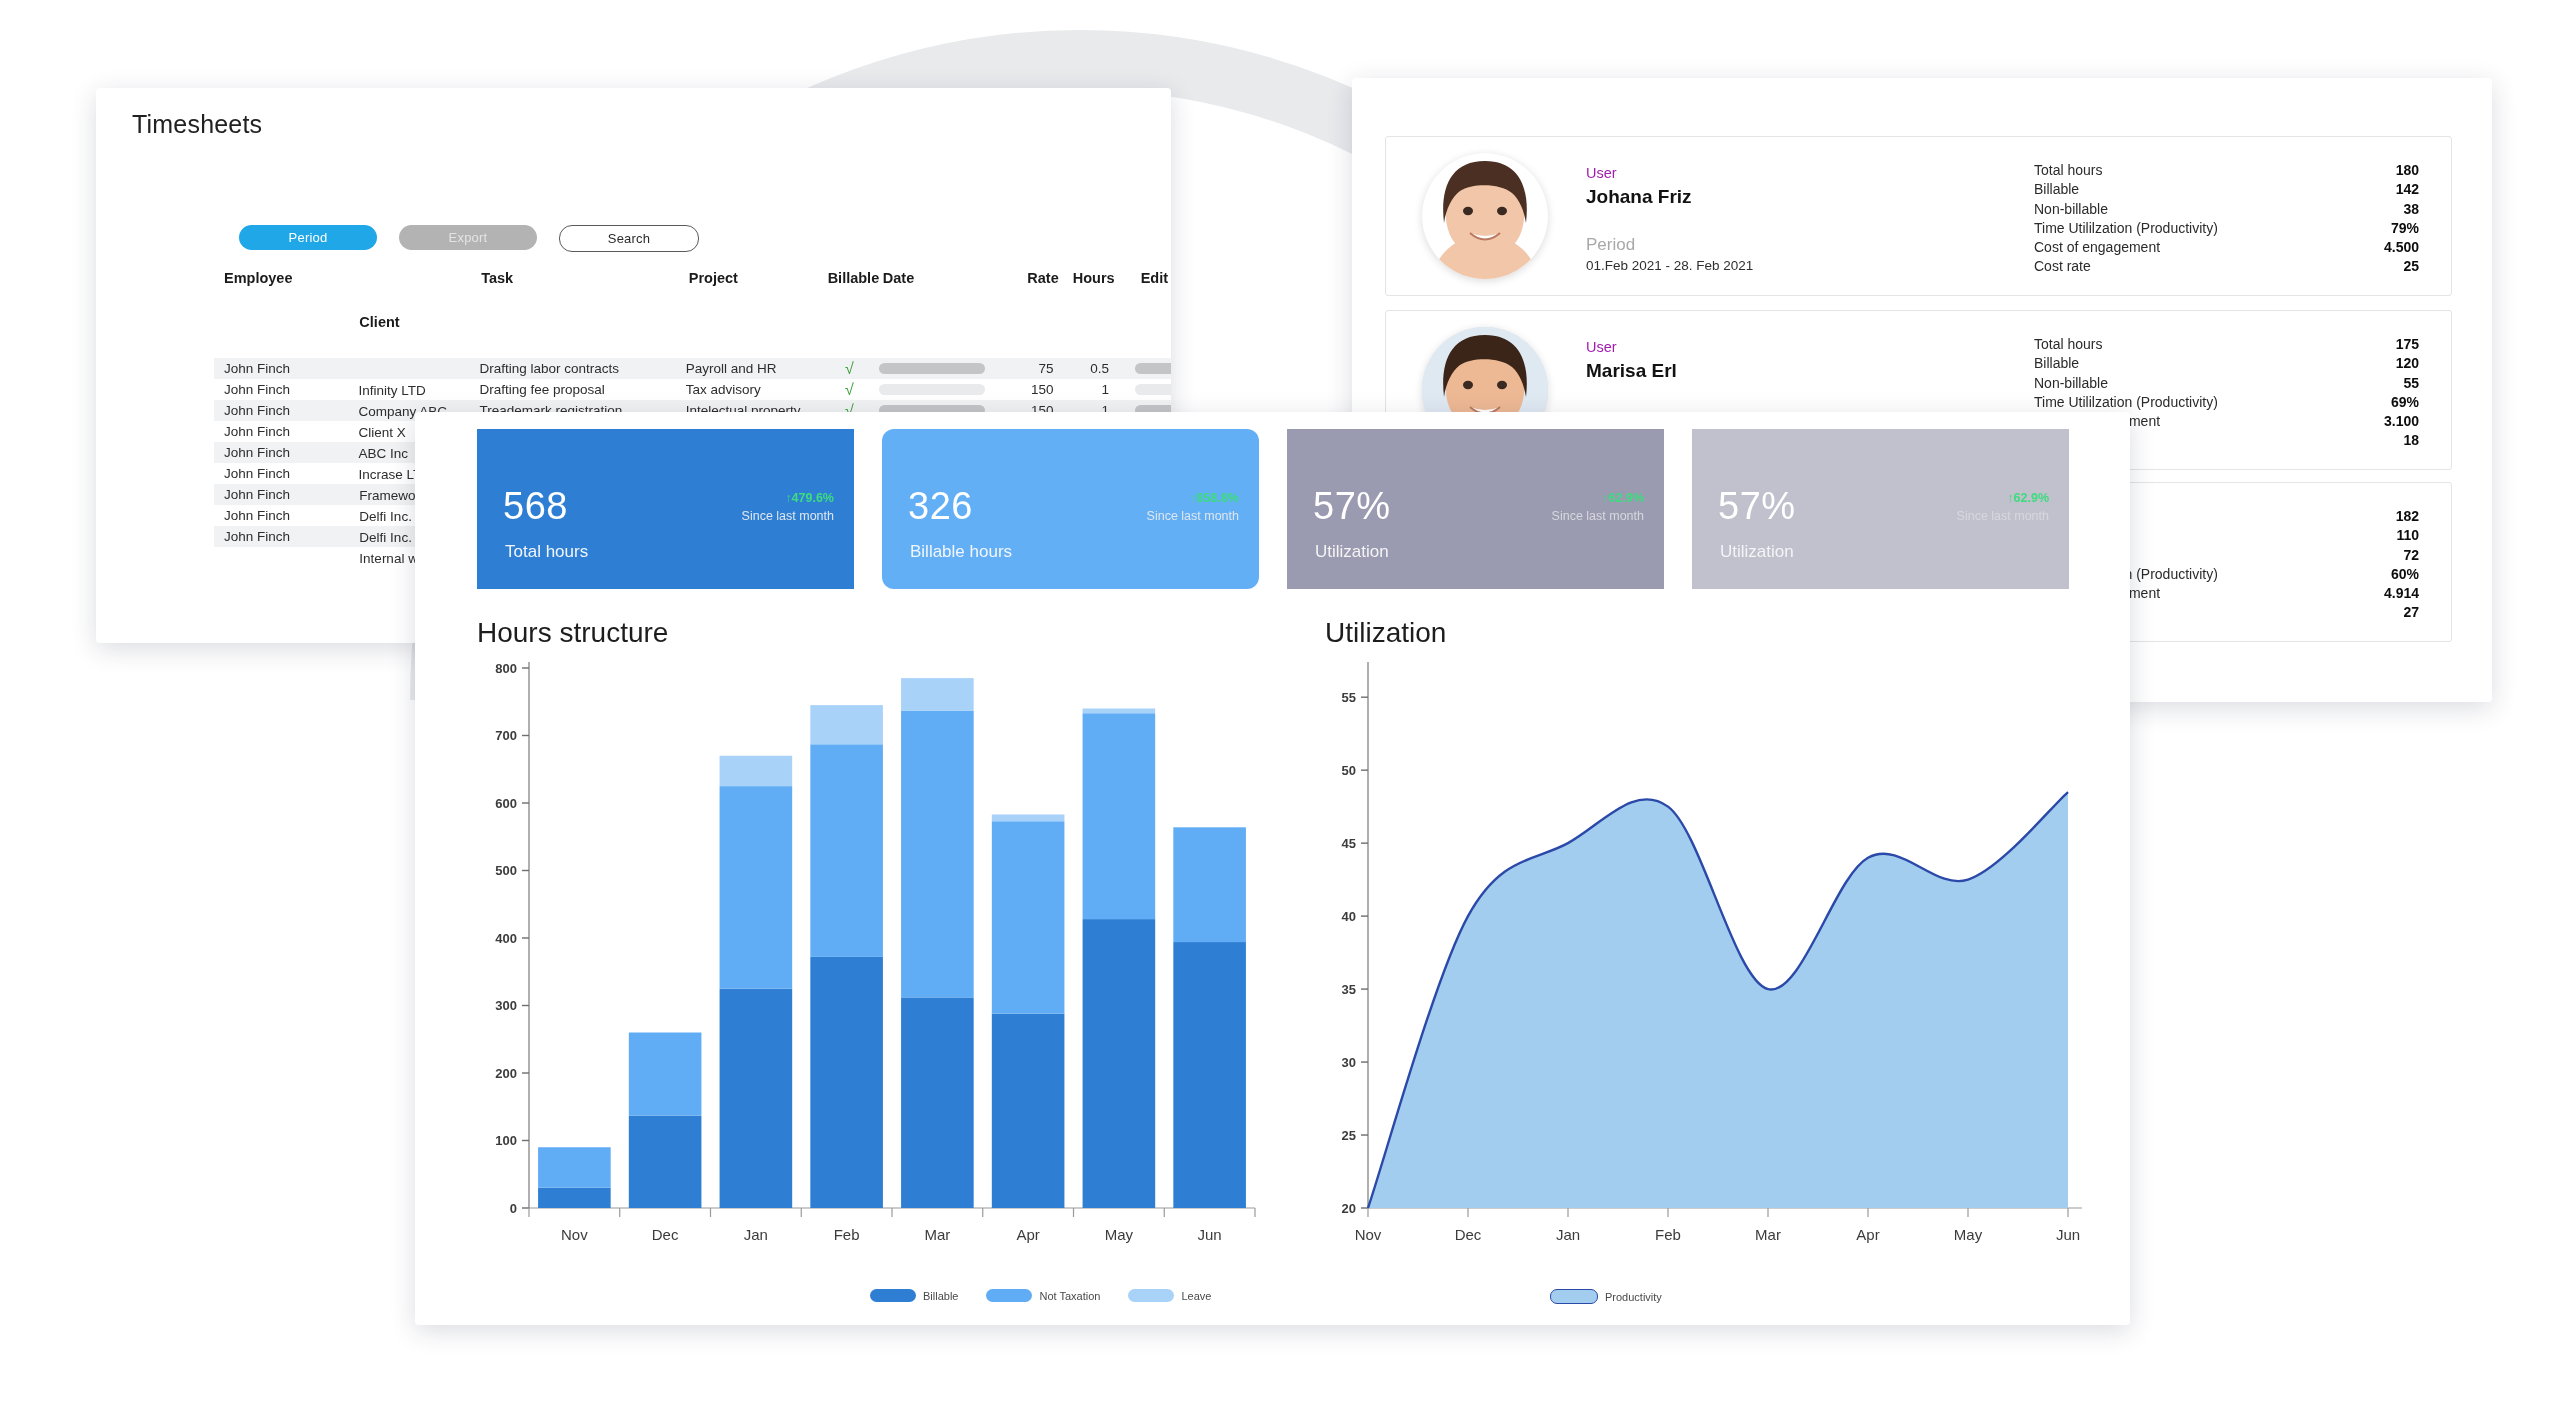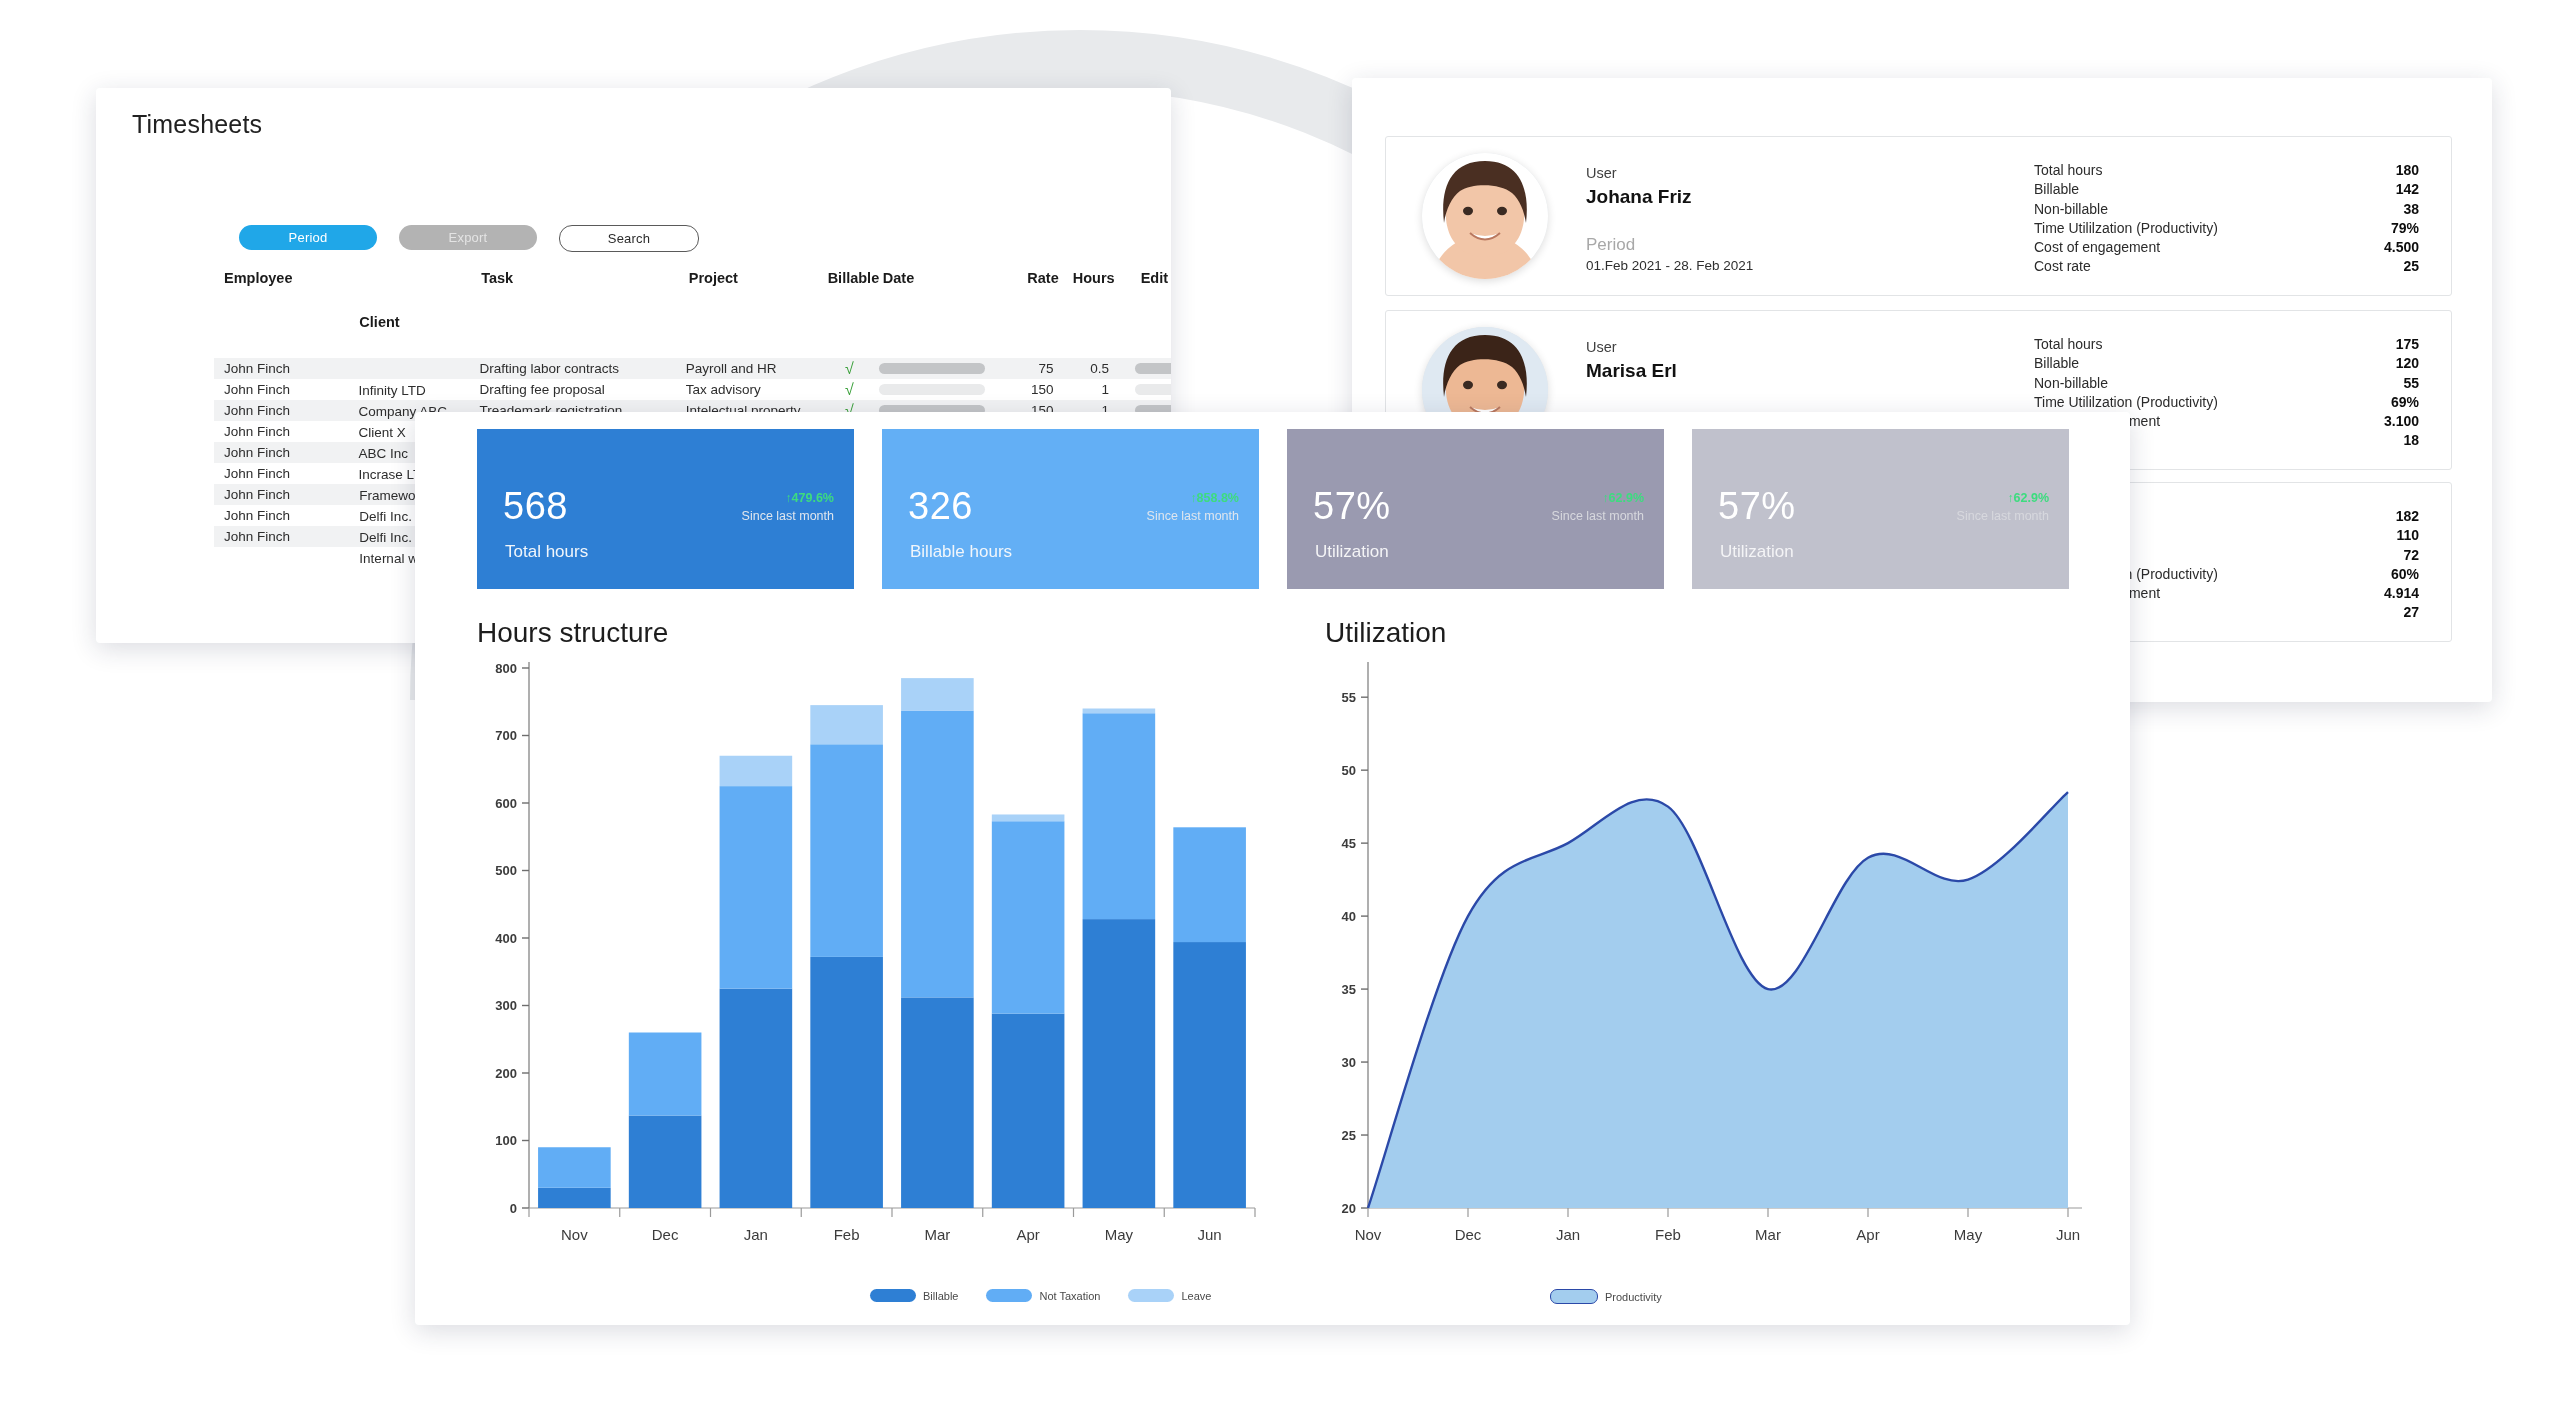--- a/index.html
+++ b/index.html
@@ -47,21 +47,21 @@
   
   #users{left:1352px;top:78px;width:1140px;height:624px;overflow:hidden;}
   .ucard{position:absolute;left:33px;width:1065px;border:1px solid #e2e4e6;border-radius:3px;background:#fff;}
   #ucard0{top:58px;height:158px;}
   #ucard1{top:232px;height:158px;}
   #ucard2{top:404px;height:158px;}
   .avatar{position:absolute;left:36px;top:16px;width:126px;height:126px;border-radius:50%;
           overflow:hidden;box-shadow:0 2px 8px rgba(0,0,0,.14);background:#dfe5ea;}
   .avatar svg{display:block;width:126px;height:126px;}
   .u-meta{position:absolute;left:200px;top:26px;}
-  .u-lbl{font-size:14.5px;color:#404040;line-height:20px;}
+  .u-lbl{font-size:14.5px;color:#a21caf;line-height:20px;}
   .u-name{font-size:19px;font-weight:bold;color:#121212;line-height:25px;margin-top:1px;}
   .u-period-lbl{font-size:17px;color:#a8a8a8;margin-top:25px;line-height:22px;}
   .u-period-val{font-size:13.5px;color:#2f2f2f;line-height:20px;}
   .u-stats{position:absolute;left:648px;top:24px;width:385px;}
   .u-srow{display:flex;justify-content:space-between;font-size:14px;color:#2b2b2b;line-height:19.3px;}
   .u-srow b{font-weight:bold;color:#0d0d0d;}
 
   
   #dash{left:415px;top:412px;width:1715px;height:913px;overflow:hidden;}
 
@@ -400,21 +400,21 @@
 
   <div class="card" id="dash">
 
     <div class="kpis" id="kpis">
         <div class="kpi k1" style="background: rgb(46, 127, 212);">
           <div class="big">568</div>
        <div class="sub">Total hours</div>
        <div class="delta"><span class="arrow">↑</span>479.6%</div>
        <div class="since">Since last month</div>
         </div>
-        <div class="kpi k2" style="background: rgb(99, 175, 245);">
+        <div class="kpi k2" style="background: rgb(99, 175, 245); border-radius: 12px;">
           <div class="big">326</div>
        <div class="sub">Billable hours</div>
        <div class="delta"><span class="arrow">↑</span>858.8%</div>
        <div class="since">Since last month</div>
         </div>
         <div class="kpi k3" style="background: rgb(154, 154, 176);">
           <div class="big">57%</div>
        <div class="sub">Utilization</div>
        <div class="delta"><span class="arrow">↑</span>62.9%</div>
        <div class="since">Since last month</div>

